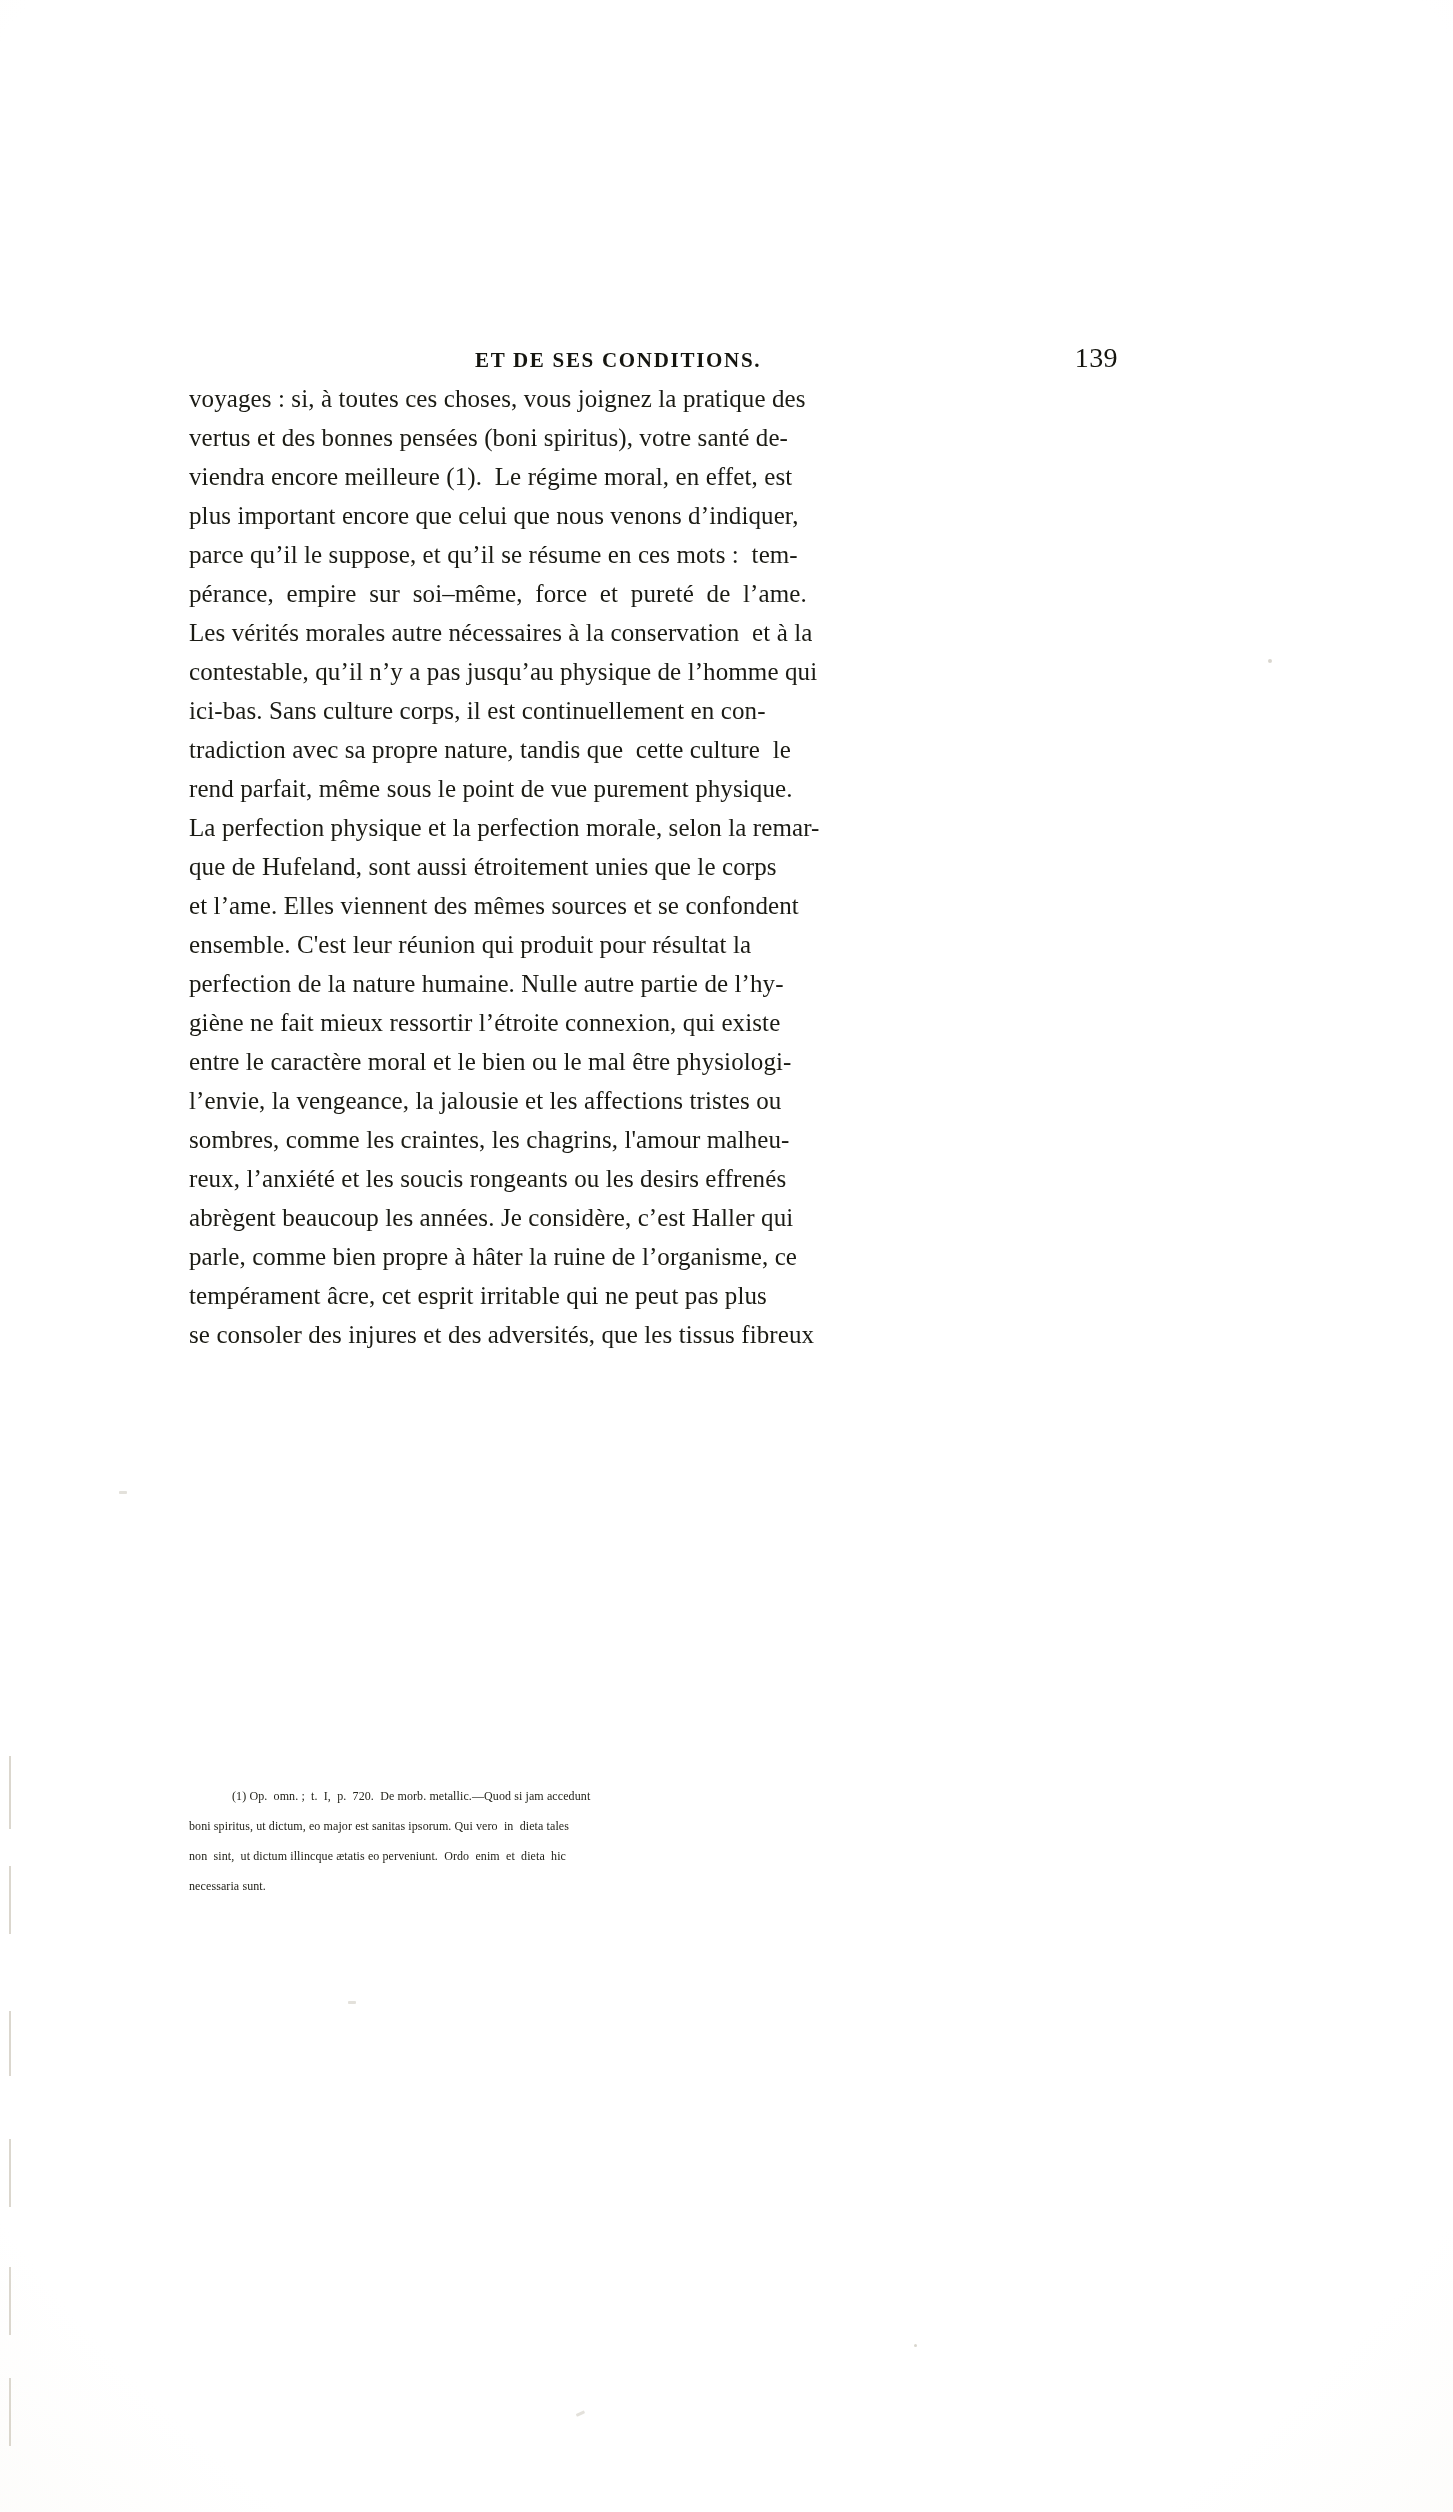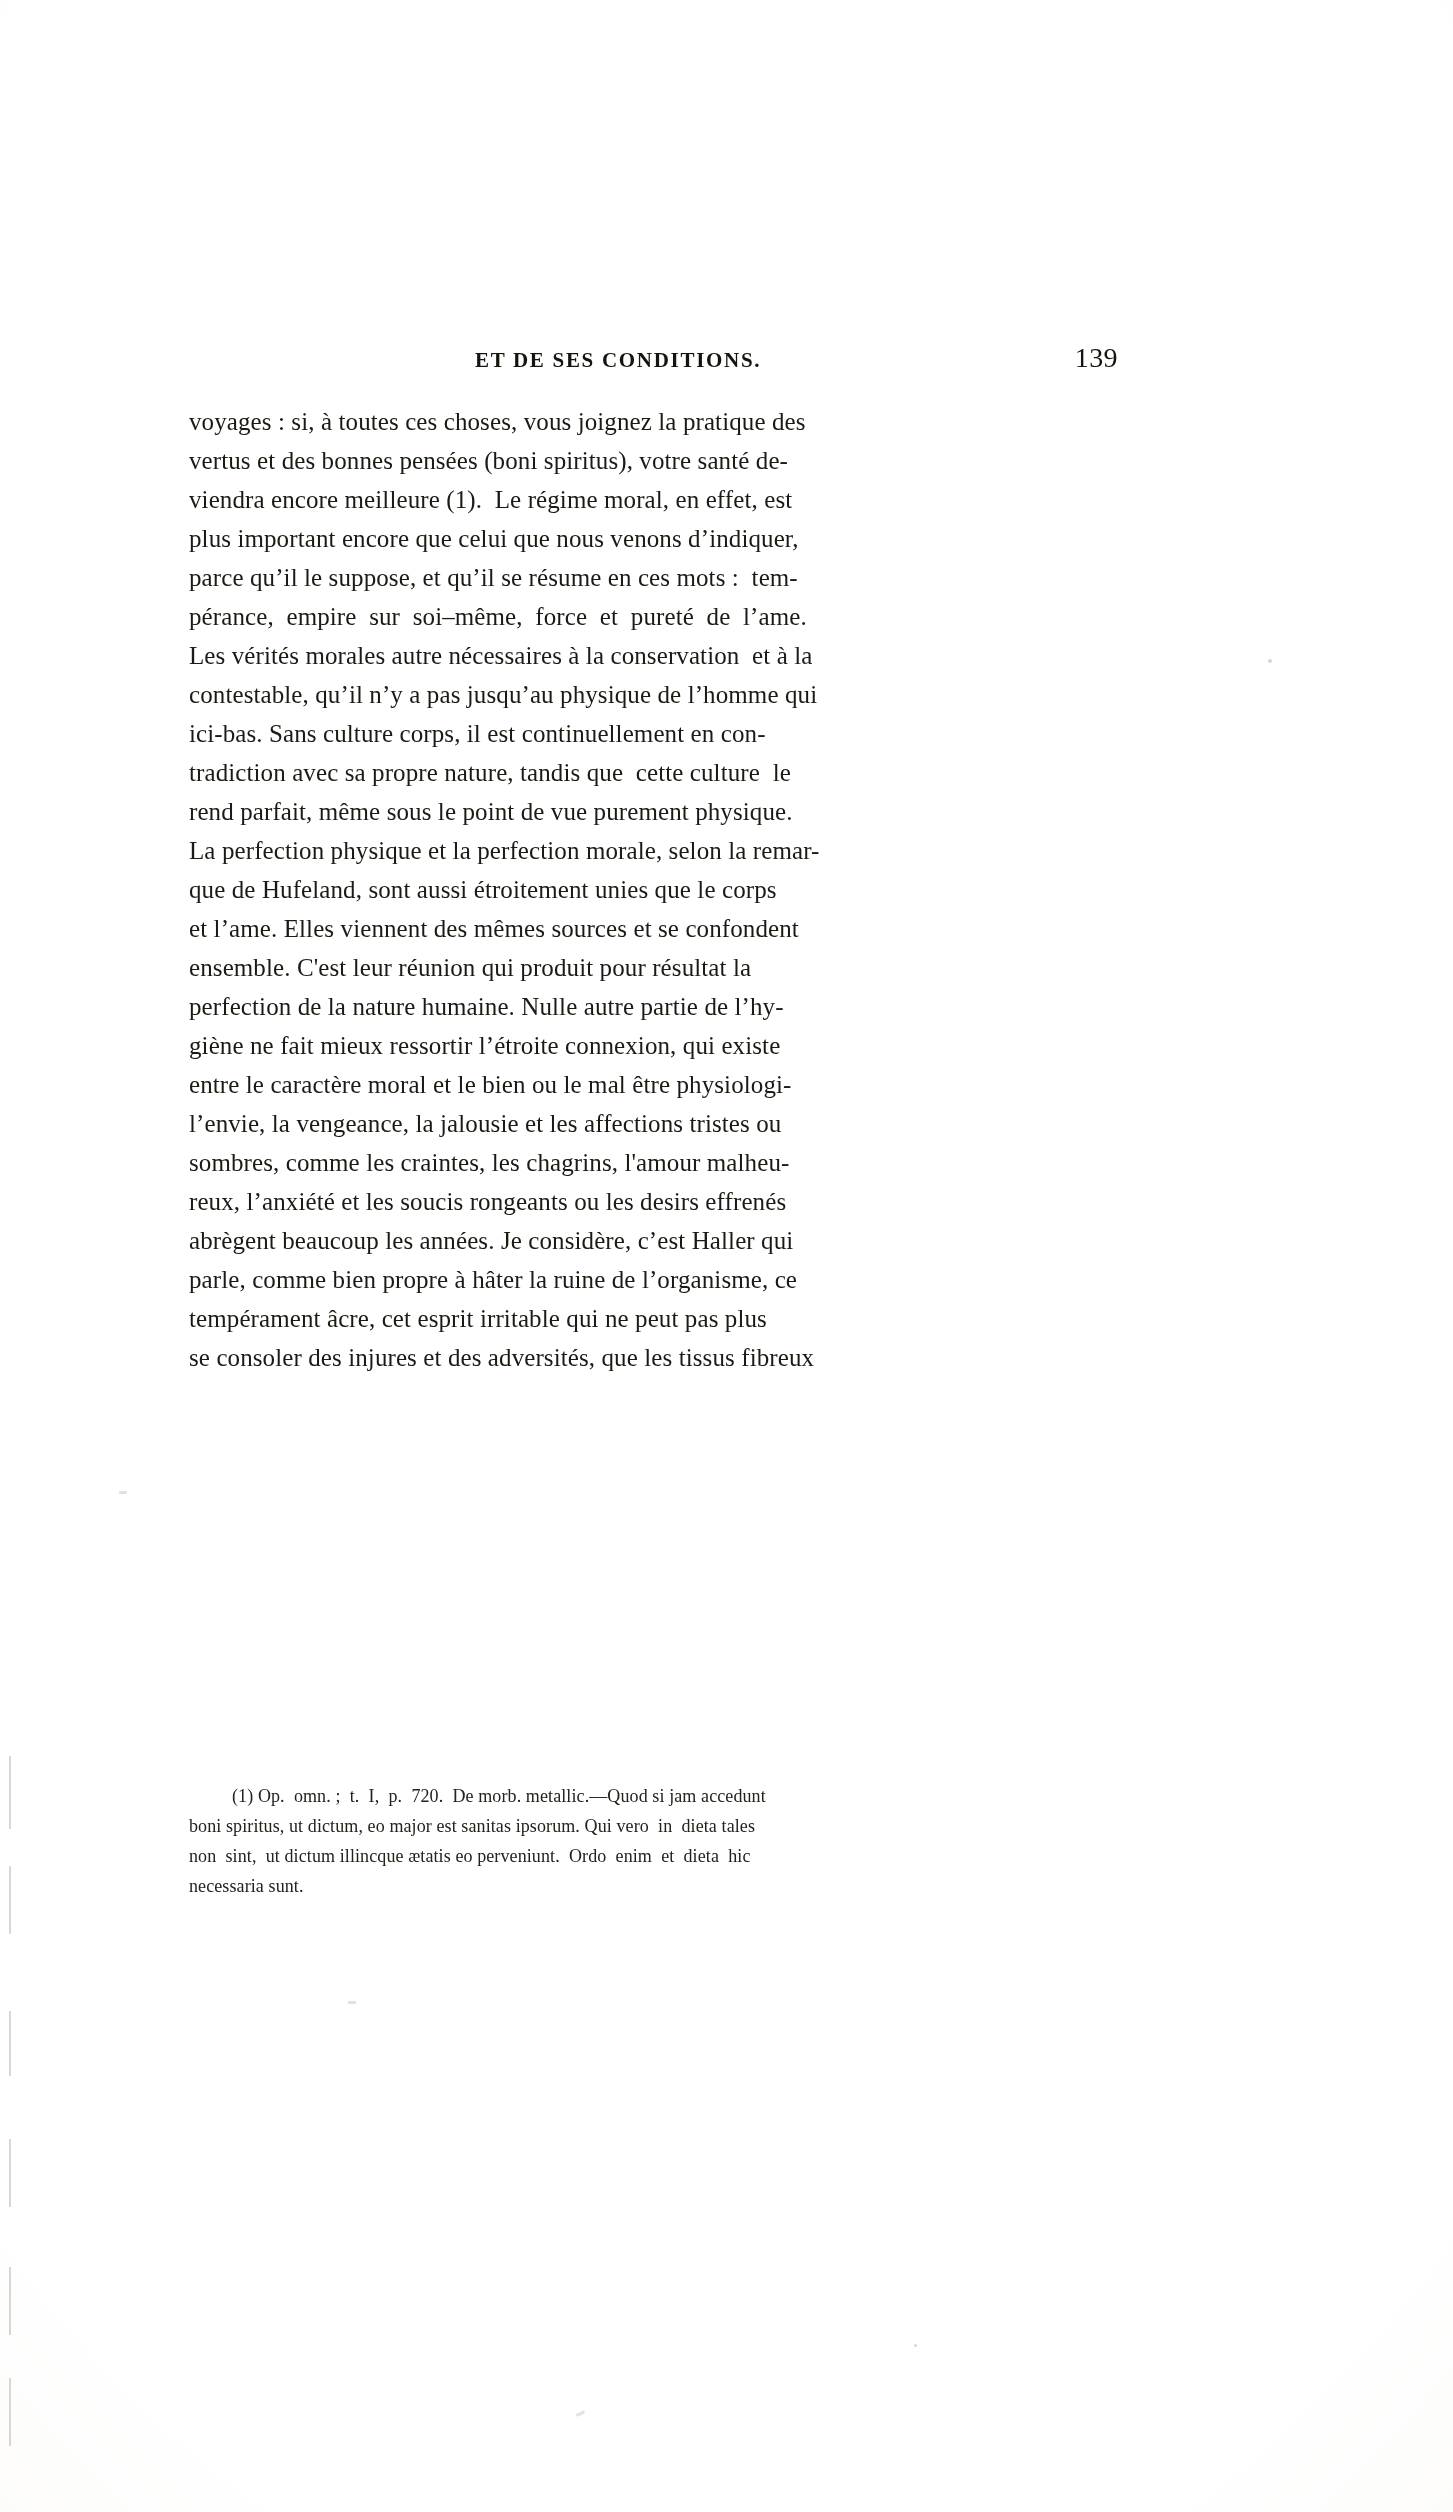--- a/index.html
+++ b/index.html
@@ -57,21 +57,21 @@
     font-family: "Liberation Serif", serif;
     font-size: 28px;
     color: #15150f;
     letter-spacing: 0.4px;
   }
 
   
   .body-block {
     position: absolute;
     left: 189px;
-    top: 377px;
+    top: 354px;
     width: 929px;
   }
   .body-line {
     font-size: 25px;
     line-height: 39px;
     color: #1b1b14;
     white-space: pre;
     letter-spacing: 0.1px;
   }
   .body-line.just {
@@ -79,21 +79,21 @@
   }
 
   
   .footnote-block {
     position: absolute;
     left: 189px;
     top: 1756px;
     width: 929px;
   }
   .footnote-line {
-    font-size: 18px;
+    font-size: 12px;
     line-height: 30px;
     color: #23231b;
     white-space: pre;
     letter-spacing: 0.1px;
   }
   .footnote-indent { padding-left: 43px; }
 
   
   .edge-mark {
     position: absolute;

